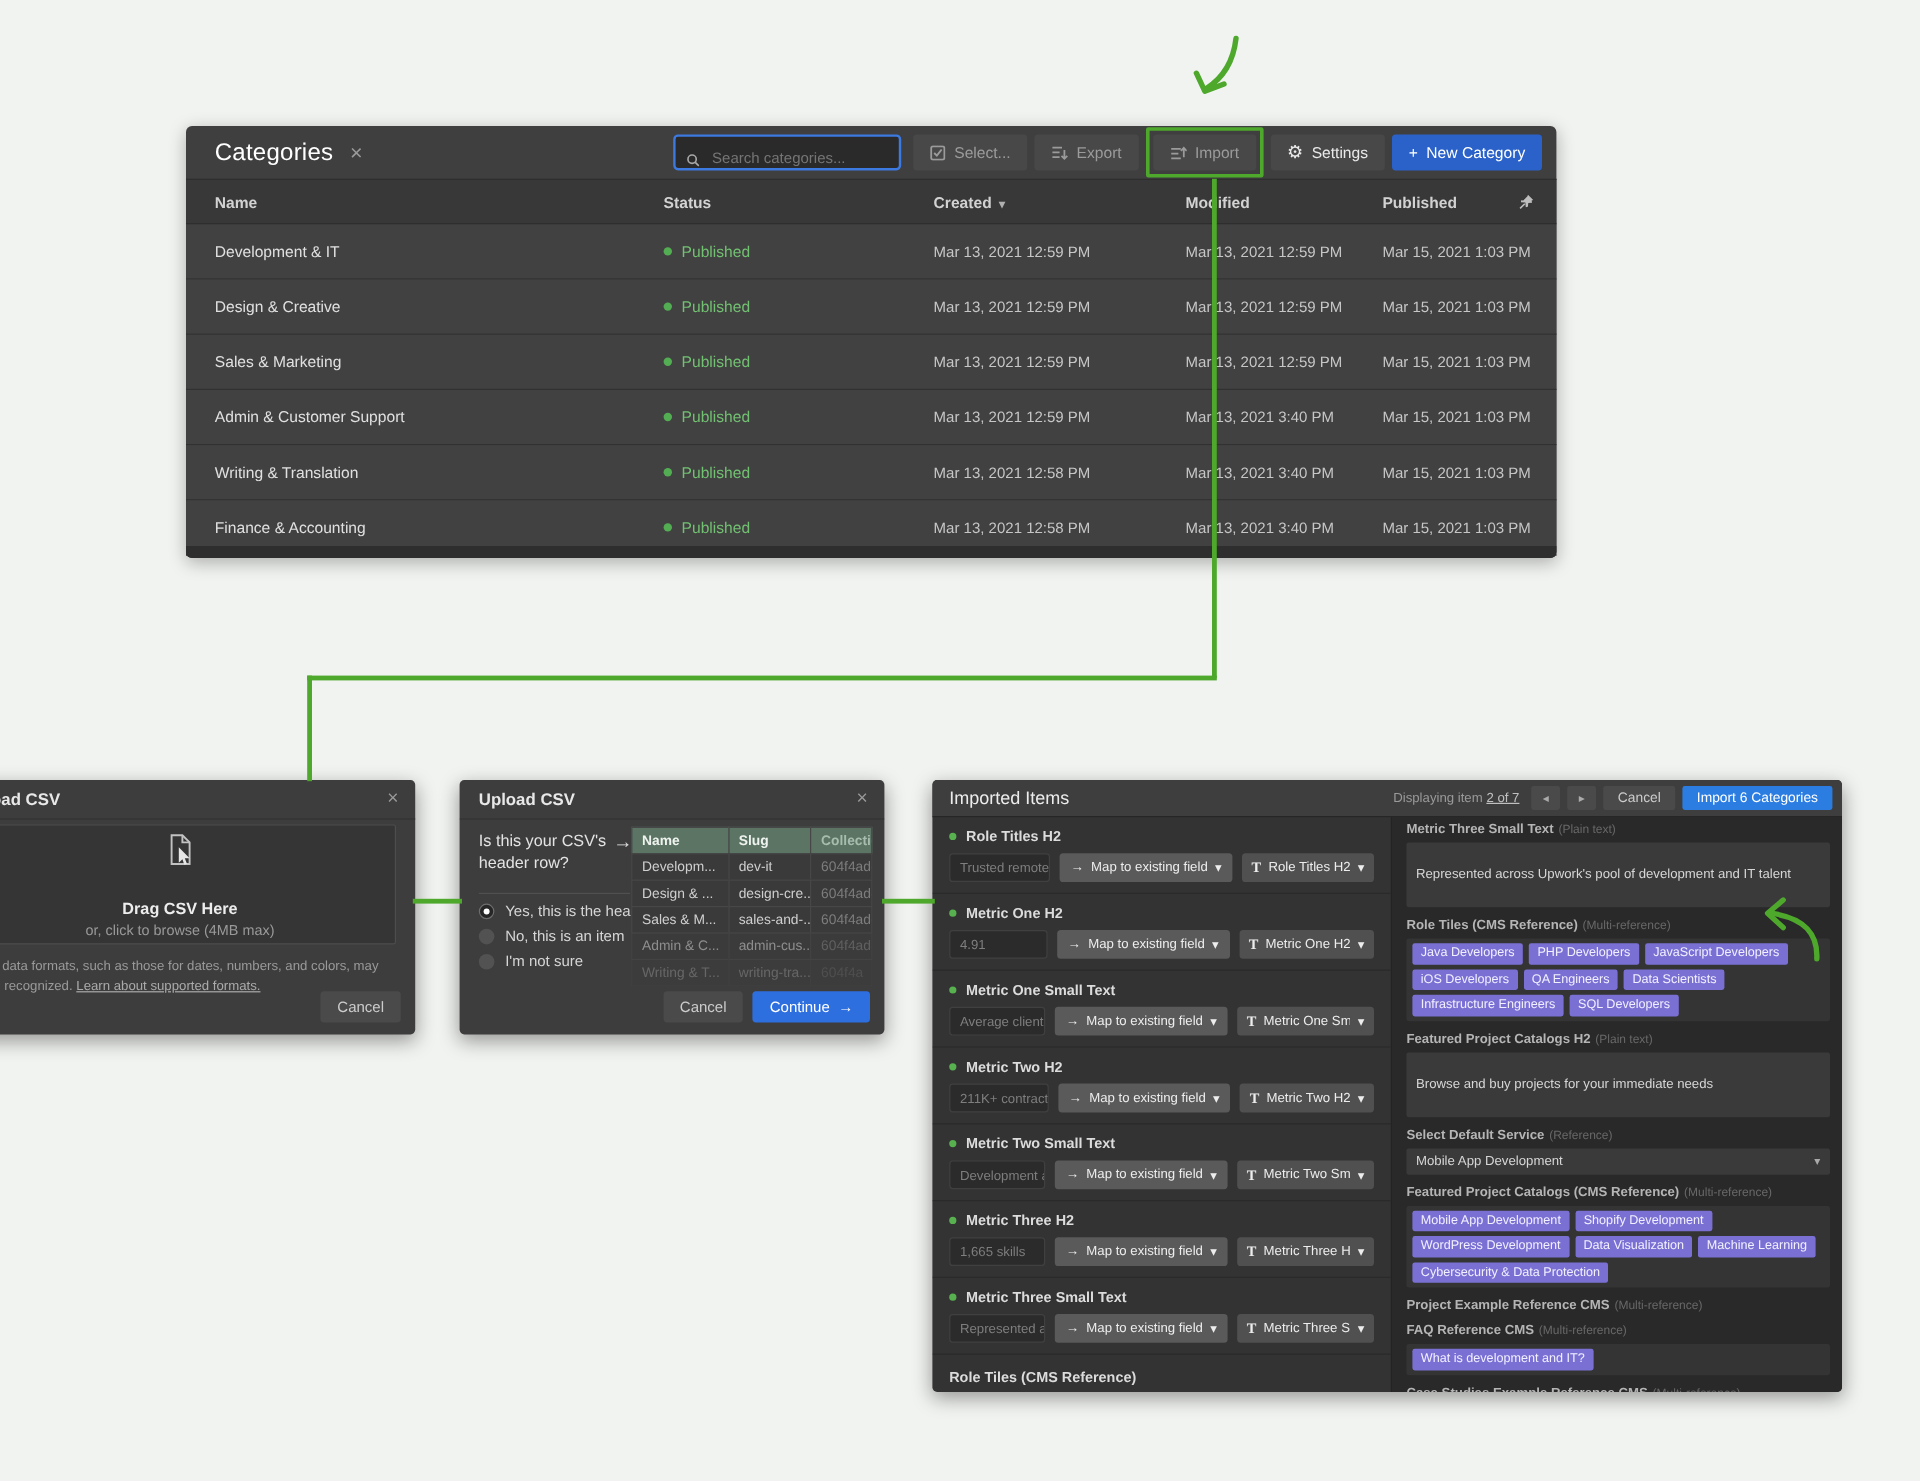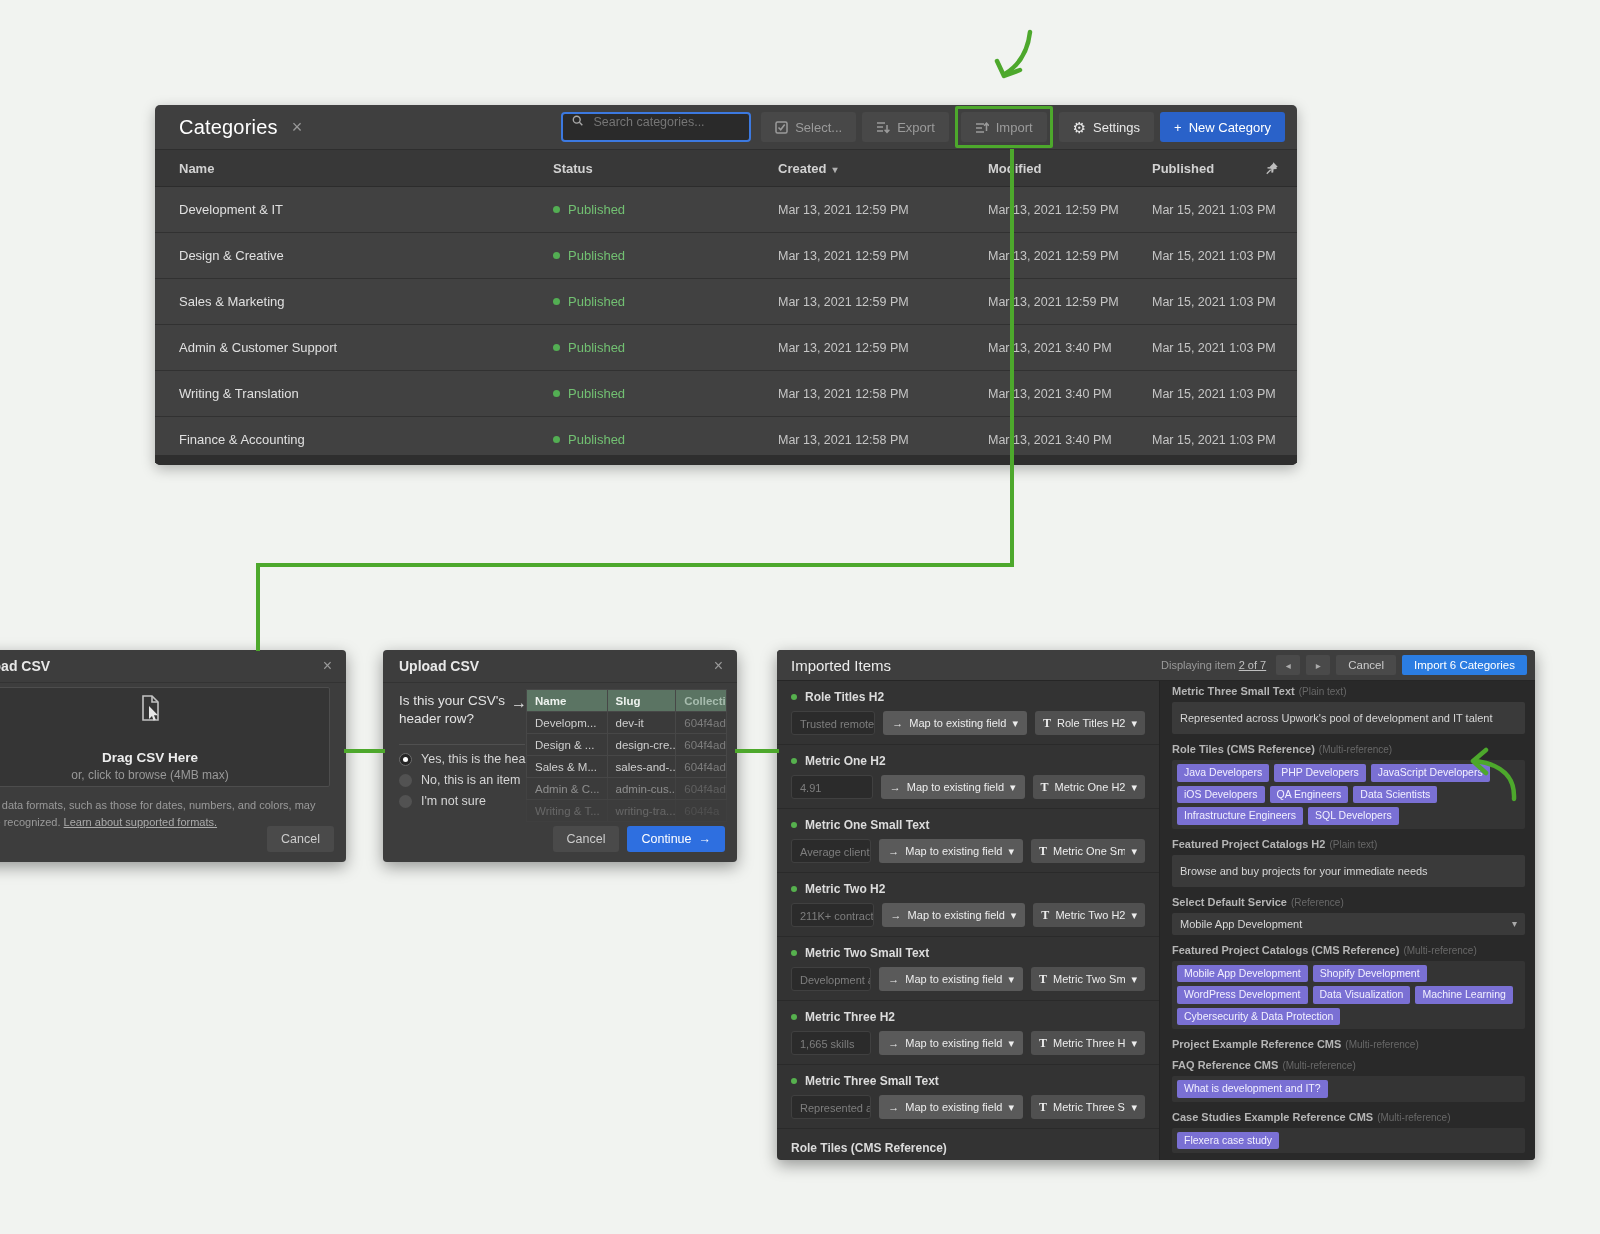--- a/index.html
+++ b/index.html
@@ -5,21 +5,21 @@
   html,body{margin:0;padding:0;background:#f1f3f0;font-family:"Liberation Sans",sans-serif;}
   .canvas{position:relative;width:1600px;height:1234px;overflow:hidden;background:#f1f3f0;}
   .spacer{flex:1;}
   svg{display:block;}
 
   
   .cat-panel{position:absolute;left:155px;top:105px;width:1142px;height:360px;background:#3f3f3f;border-radius:5px;box-shadow:0 4px 14px rgba(0,0,0,.28);z-index:10;}
   .cat-header{display:flex;align-items:center;height:44px;padding:0 12px 0 24px;}
   .cat-title{font-size:20px;color:#ffffff;letter-spacing:.2px;}
   .cat-close{font-size:18px;color:#9a9a9a;margin-left:14px;cursor:pointer;}
-  .search-box{display:flex;align-items:flex-start;gap:8px;width:168px;height:26px;background:#2a2a2a;border:2px solid #3c79e0;border-radius:4px;padding:0 9px;margin-right:4px;}
+  .search-box{display:flex;align-items:flex-end;gap:8px;width:168px;height:26px;background:#2a2a2a;border:2px solid #3c79e0;border-radius:4px;padding:0 9px;margin-right:4px;}
   .search-box input{background:transparent;border:0;outline:none;color:#9a9a9a;font-size:12.5px;width:100%;font-family:"Liberation Sans",sans-serif;}
   .tb-btn{display:flex;align-items:center;gap:7px;height:30px;padding:0 14px;background:#484848;border-radius:3px;color:#9b9b9b;font-size:13px;margin-left:6px;cursor:pointer;white-space:nowrap;}
   .tb-btn .gear{font-size:15px;line-height:1;}
   .tb-btn.bright{color:#e9e9e9;}
   .tb-btn.blue{background:#2a62c9;color:#ffffff;}
   .import-wrap{border:3px solid #4da82c;border-radius:2px;padding:3px;margin-left:6px;}
   .import-wrap .tb-btn{margin-left:0;}
   .cat-cols{display:flex;align-items:center;height:36px;background:#383838;border-top:1px solid #2e2e2e;border-bottom:1px solid #2c2c2c;font-size:13px;font-weight:bold;color:#d2d2d2;}
   .cat-row{display:flex;align-items:center;height:45px;background:#414141;border-bottom:1px solid #313131;}
   .c1{width:356px;padding-left:24px;overflow:hidden;white-space:nowrap;}
@@ -94,21 +94,21 @@
   .mapbtn{display:flex;align-items:center;gap:6px;height:24px;background:#5a5a5a;border-radius:3px;color:#ededed;font-size:11px;padding:0 9px;cursor:pointer;white-space:nowrap;}
   .mapbtn .mini{font-size:11px;}
   .tgtbtn{display:flex;align-items:center;gap:6px;height:24px;width:114px;box-sizing:border-box;background:#505050;border-radius:3px;color:#ededed;font-size:11px;padding:0 8px;cursor:pointer;}
   .tgtbtn .tname{flex:1;white-space:nowrap;overflow:hidden;}
   .ticon{font-family:"Liberation Serif",serif;font-weight:bold;font-size:12px;}
   .lastlabel{padding:12px 14px 0;font-size:12px;font-weight:bold;color:#dcdcdc;}
   .imp-right{flex:1;background:#292929;padding:4px 10px 0 12px;overflow:hidden;}
   .sec{margin-bottom:9px;}
   .sec-label{font-size:11px;color:#b5b5b5;font-weight:bold;}
   .sec-label .typ{color:#686868;font-weight:normal;font-size:10px;margin-left:4px;}
-  .sec-input{margin-top:5px;height:22px;line-height:22px;background:#3a3a3a;border-radius:2px;padding:5px 8px;font-size:11px;color:#d6d6d6;white-space:nowrap;overflow:hidden;}
+  .sec-input{margin-top:5px;height:22px;line-height:22px;background:#3a3a3a;border-radius:2px;padding:16px 8px;font-size:11px;color:#d6d6d6;white-space:nowrap;overflow:hidden;}
   .sec-select{margin-top:5px;height:22px;background:#3a3a3a;border-radius:2px;padding:0 8px;font-size:11px;color:#d6d6d6;display:flex;align-items:center;cursor:pointer;}
   .sec-select .caret{margin-left:auto;color:#aaaaaa;font-size:10px;}
   .tagbox{margin-top:5px;background:#343434;border-radius:2px;padding:4px 5px;display:flex;flex-wrap:wrap;gap:4px 5px;}
   .tagbox.stack{flex-direction:column;align-items:flex-start;}
   .tag{background:#7a70d4;color:#f2f0ff;font-size:10.5px;line-height:1;padding:3px 7px 4px;border-radius:2px;white-space:nowrap;cursor:pointer;}
 
   .arrow-svg{position:absolute;z-index:45;}
 </style>
 </head>
 <body>

